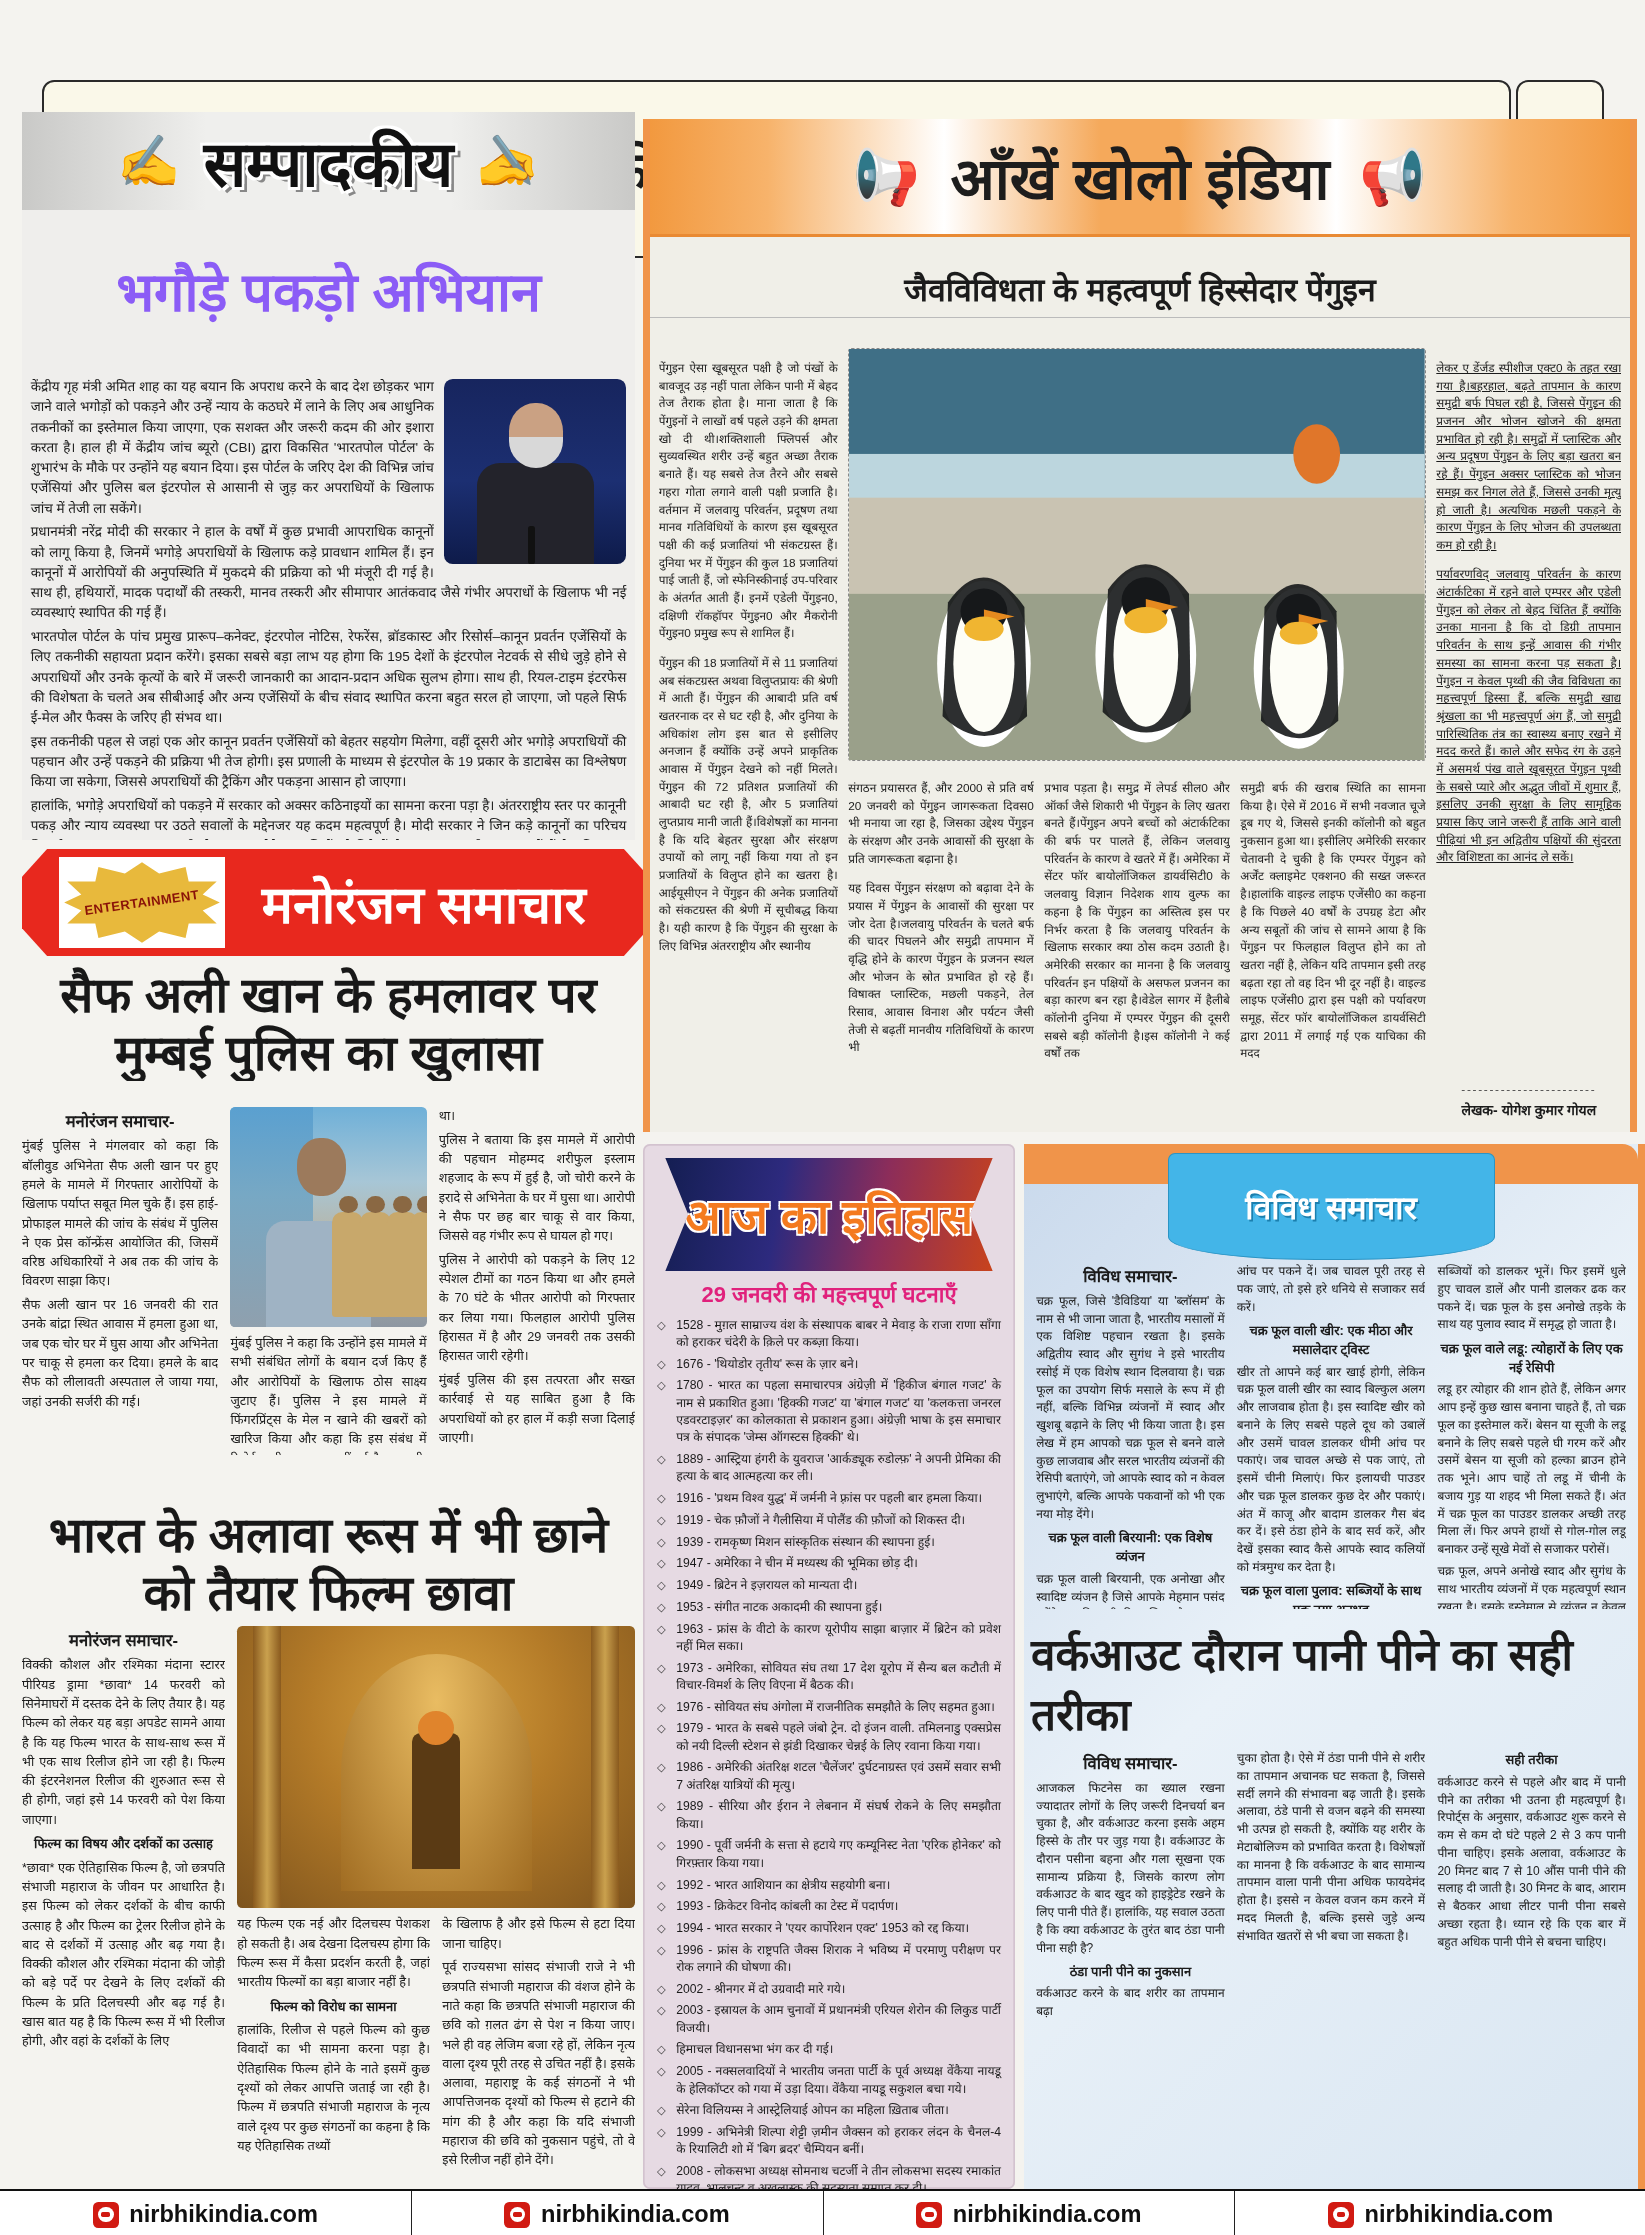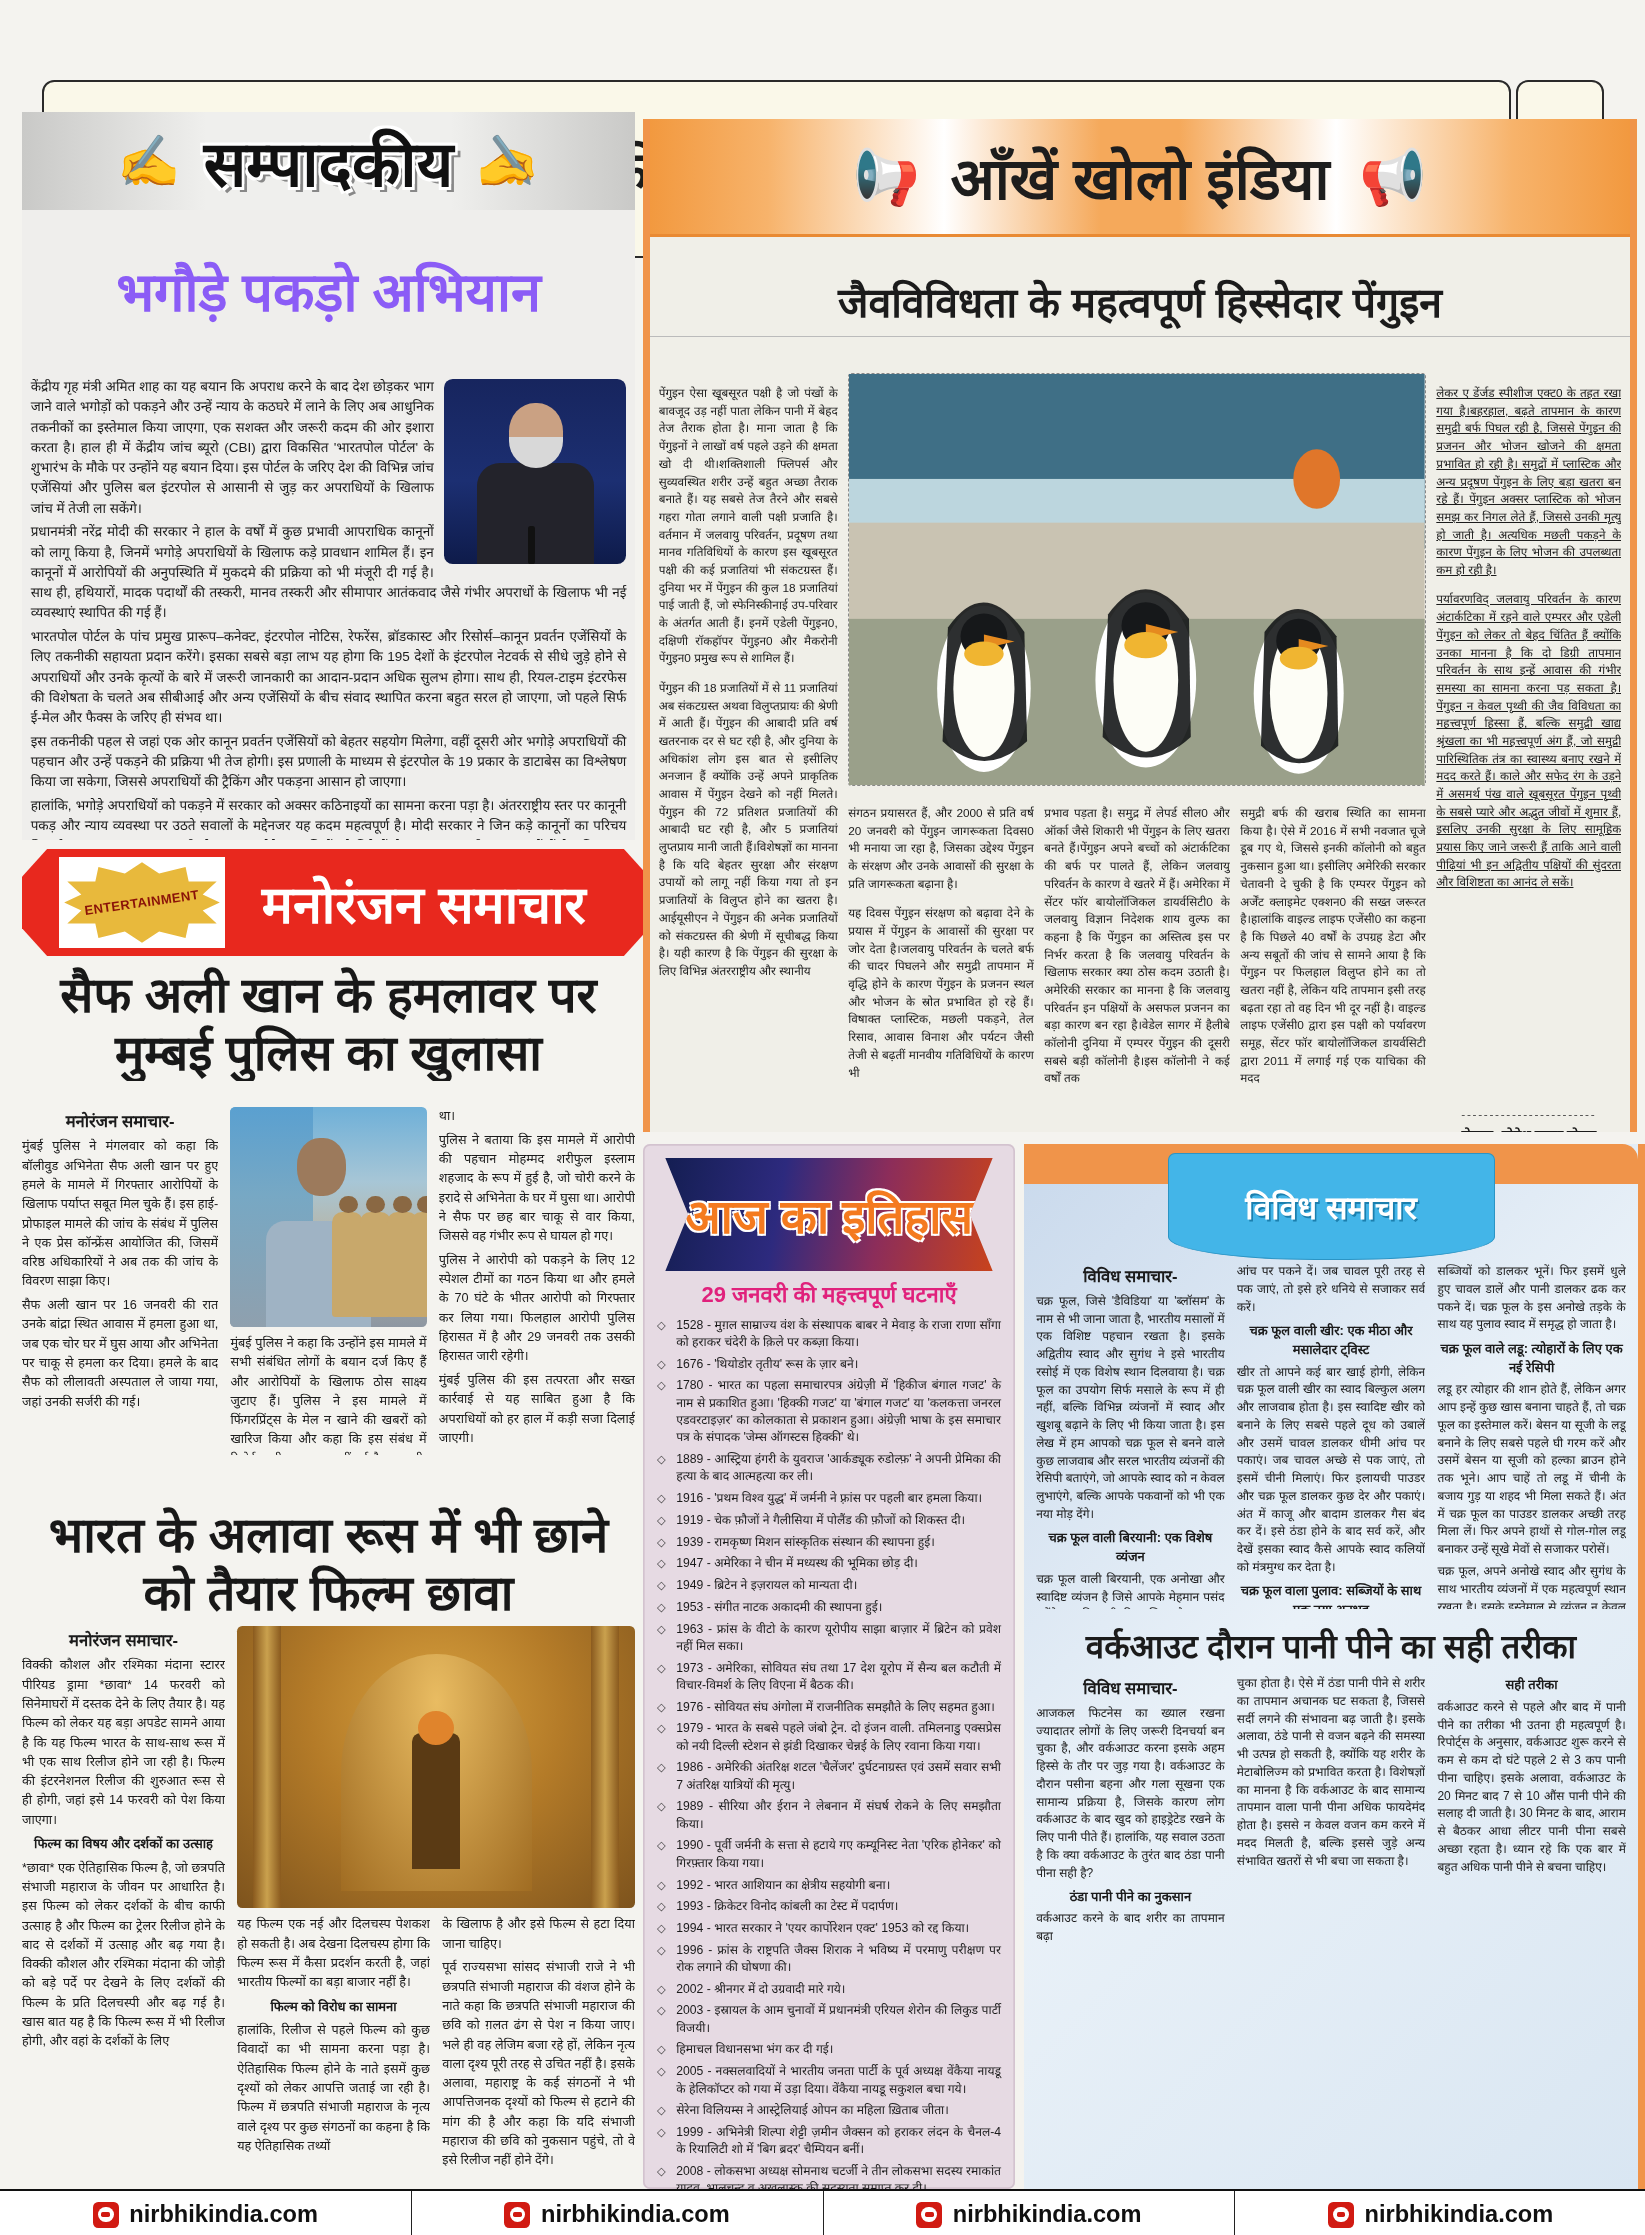--- a/index.html
+++ b/index.html
@@ -59,21 +59,21 @@
   .chv-fig{position:absolute;left:44%;top:38%;width:12%;height:48%;border-radius:8.7px 8.7px 0 0;background:#5a3a14;}
   .chv-turban{position:absolute;left:45.5%;top:30%;width:9%;height:12%;border-radius:50%;background:#e0842c;}
   .chv-pillar{position:absolute;top:0;width:7%;height:100%;background:linear-gradient(90deg,#8a5a1e,#caa14e,#8a5a1e);}
   .chv-sub{display:flex;gap:12.2px;flex:1;}
   
   .penguin{left:643px;top:119px;width:980px;height:1013px;background:#f0efe8;border-left:7.9px solid #f0944a;border-right:7.9px solid #f0944a;}
   .pg-banner{height:115px;background:linear-gradient(90deg,#f2993f 0%,#f7b36b 12%,#fff 30%,#f5a95b 46%,#f5a95b 54%,#fff 70%,#f7b36b 88%,#f2993f 100%);display:flex;align-items:center;justify-content:center;gap:30px;border-bottom:3.5px solid #e98a33;}
   .pg-banner-text{font-size:58px;font-weight:900;color:#1d1d1d;}
   .mega-icon{font-size:54px;line-height:1;}
   .mega-icon.flip{transform:scaleX(-1);}
-  .pg-headline{font-size:41px;font-weight:900;text-align:center;padding:8.7px 5.2px 7px;border-bottom:1.7px solid #bbb;}
+  .pg-headline{font-size:32px;font-weight:900;text-align:center;padding:8.7px 5.2px 7px;border-bottom:1.7px solid #bbb;}
   .pg-body{display:flex;gap:10.5px;padding:8.7px 8.7px 0;height:773px;}
   .pg-col{font-size:11.8px;line-height:1.5;text-align:justify;overflow:hidden;}
   .pg-c1{width:179px;flex:none;}
   .pg-mid{flex:1;display:flex;flex-direction:column;}
   .pg-photo{height:411px;border:1.7px dashed #888;border-radius:3.5px;flex:none;}
   .pg-midcols{display:flex;gap:10.5px;flex:1;margin-top:7px;overflow:hidden;}
   .pg-c5{width:185px;flex:none;display:flex;flex-direction:column;}
   .pg-author-dash{text-align:center;color:#444;letter-spacing:1.7px;margin-top:5.2px;}
   .pg-author{font-weight:900;text-align:center;font-size:14px;margin-top:1.7px;}
   
@@ -85,21 +85,21 @@
   .hist-item{position:relative;padding-left:21px;margin-bottom:4.4px;}
   .hist-item:before{content:"◇";position:absolute;left:1.7px;top:0;font-size:11.4px;color:#3a3a3a;}
   
   .misc{left:1024px;top:1144px;width:614px;height:1045px;background:linear-gradient(135deg,#c9d9ec 0%,#e9f1f8 45%,#d9e6f2 100%);border-right:8.7px solid #f0944a;}
   .misc-orange{position:absolute;left:0;top:0;width:100%;height:40px;background:#f0944a;border-radius:0 15.7px 0 0;}
   .misc-tab{position:relative;width:325px;height:105px;margin:8.7px auto 3.5px;background:#43b5e8;border:1.7px solid #2b94c4;border-radius:7px 7px 45% 45%/7px 7px 23px 23px;display:flex;align-items:center;justify-content:center;}
   .misc-tab-text{font-size:32px;font-weight:700;color:#fff;text-shadow:1.7px 1.7px 0 #1b7fae;}
   .misc-headline{font-size:45px;font-weight:900;text-align:center;margin:1.7px 7px 5.2px;}
   .misc-cols{display:flex;gap:12.2px;padding:0 12.2px;height:346px;}
   .misc-cols .col{font-size:12px;line-height:1.48;}
-  .workout-headline{font-size:33px;font-weight:900;text-align:center;margin:14px 7px 7px;}
+  .workout-headline{font-size:44px;font-weight:900;margin:14px 7px 7px;}
   .workout-cols{display:flex;gap:12.2px;padding:0 12.2px;height:300px;}
   .workout-cols .col{font-size:12px;line-height:1.48;}
   
   .footer{left:0;top:2189px;width:1646px;height:47px;background:#fff;border-top:2.6px solid #101010;display:flex;align-items:center;}
   .foot-cell{flex:1;display:flex;align-items:center;justify-content:center;gap:10.5px;height:100%;border-right:1.7px solid #222;}
   .foot-cell:last-child{border-right:none;}
   .press-logo{width:26px;height:26px;border-radius:5.2px;background:#d11a12;position:relative;flex:none;}
   .press-logo:before{content:"";position:absolute;left:5.2px;top:5.2px;width:15.7px;height:15.7px;border-radius:50%;background:#fff;}
   .press-logo:after{content:"";position:absolute;left:8.7px;top:10.5px;width:8.7px;height:5.2px;background:#d11a12;border-radius:1.7px;}
   .foot-url{font-size:23.6px;font-weight:900;color:#101010;}

